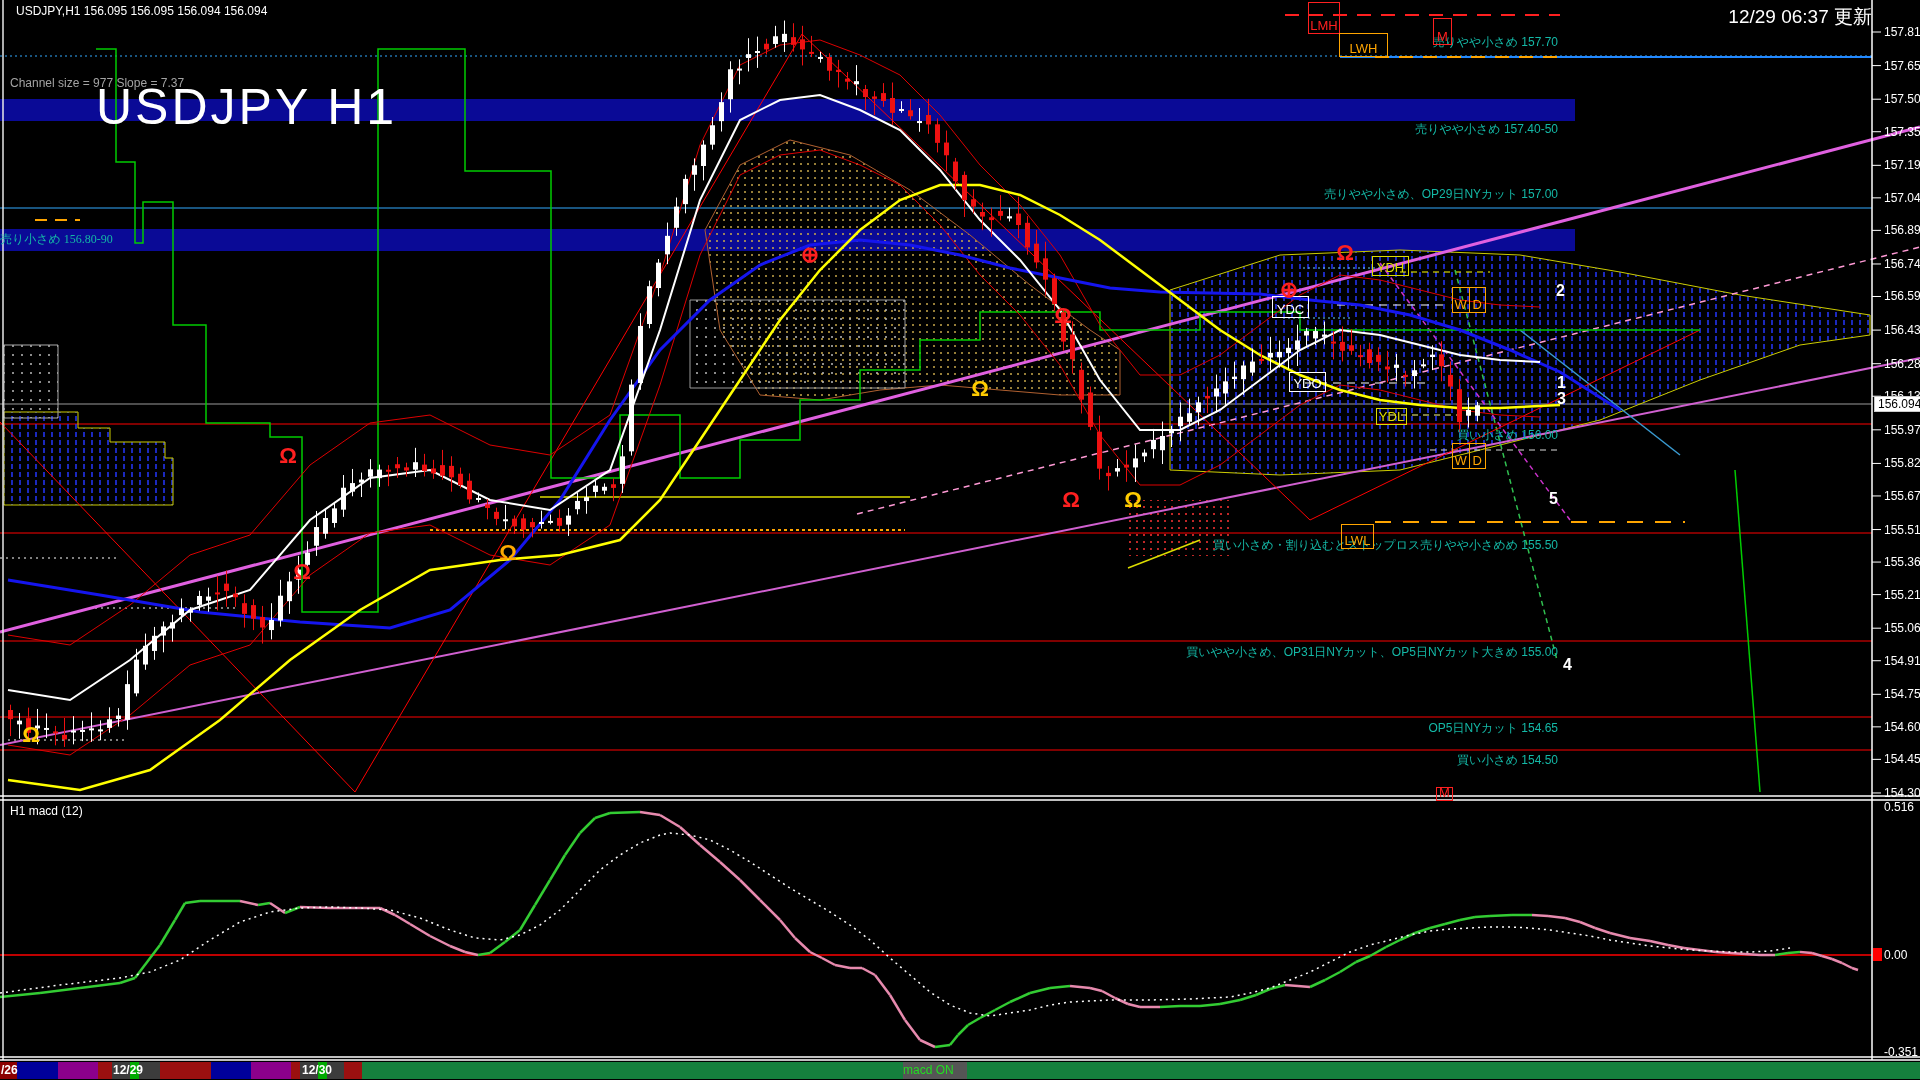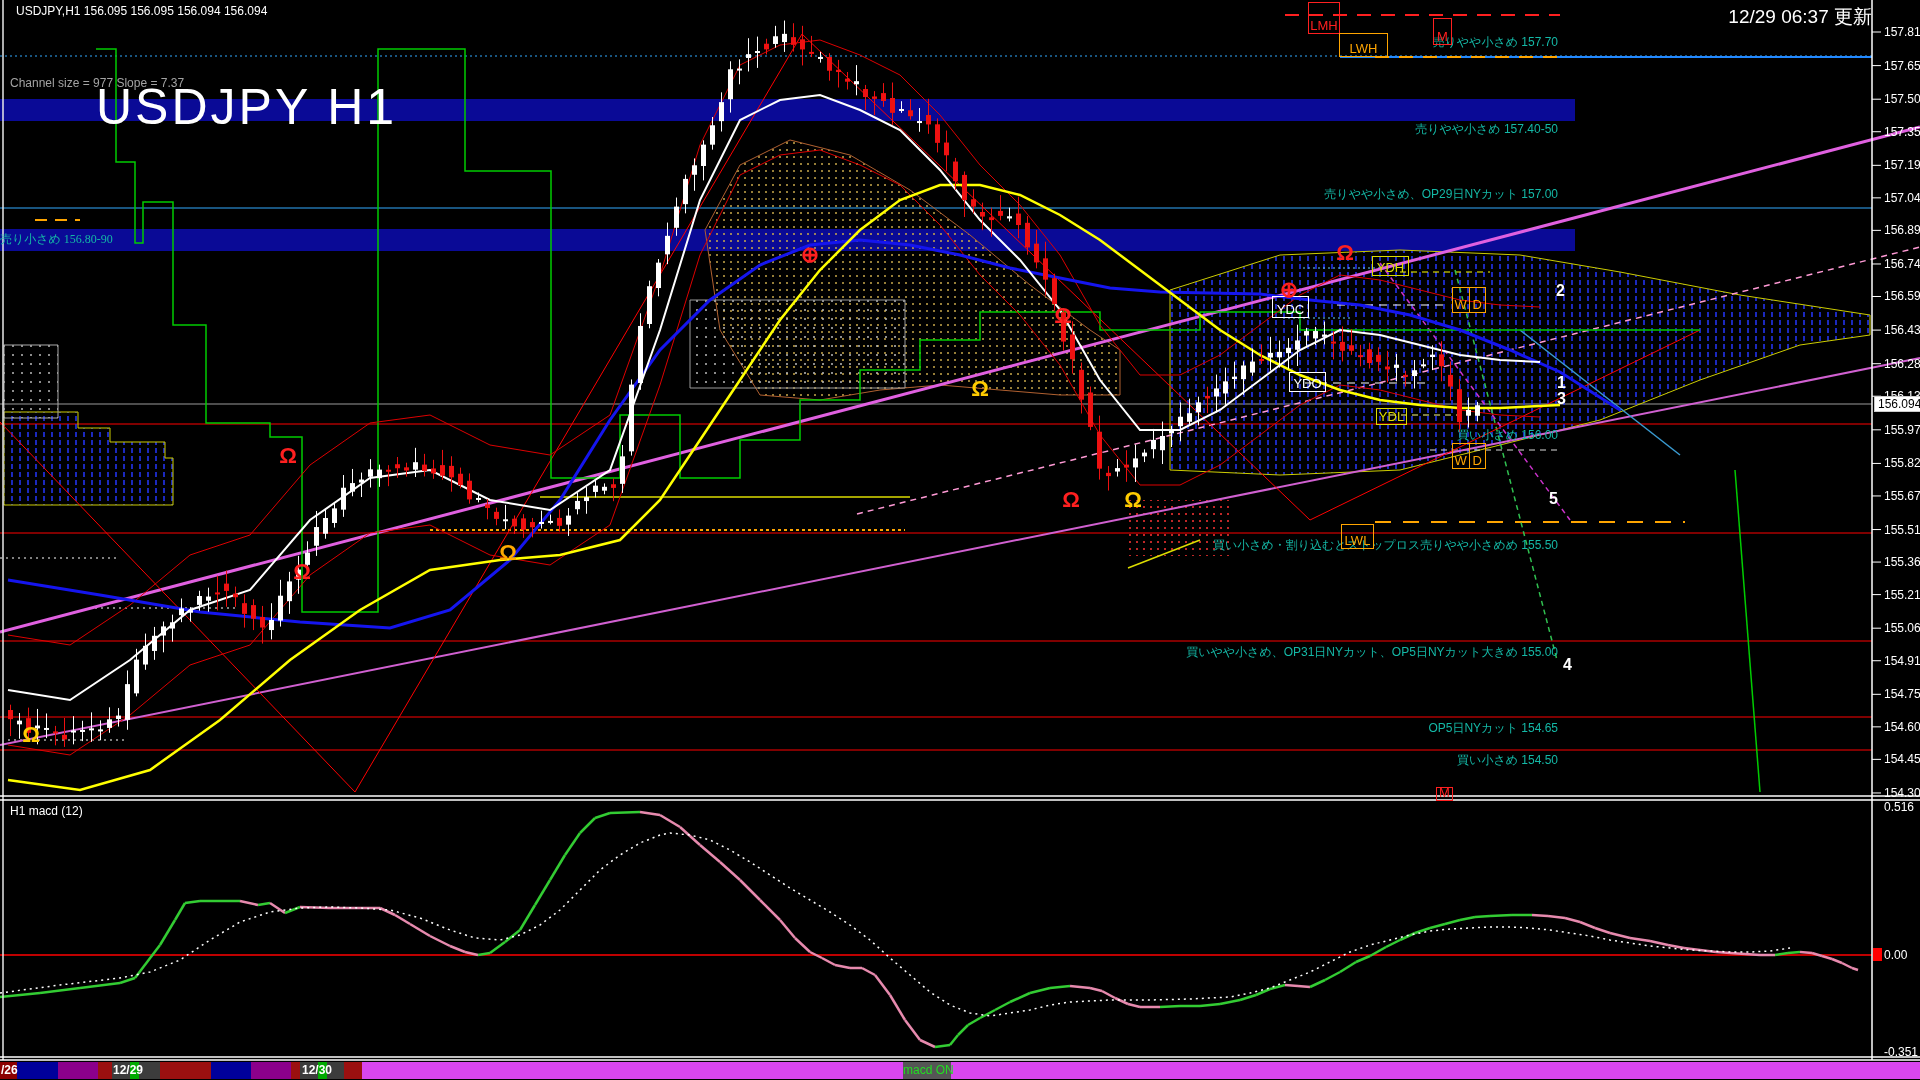--- a/index.html
+++ b/index.html
@@ -14,22 +14,22 @@
   .macdlabel{left:10px;top:804px;color:#fff;font-size:12px;}
   .annot{color:#14b8a6;font-size:12px;transform:translateY(-100%);}
   .tag{position:absolute;border:1px solid;font-size:13px;display:flex;align-items:flex-end;justify-content:center;box-sizing:border-box;background:transparent;}
   .tagsplit{display:flex;align-items:stretch;}
   .tagsplit span{flex:1;display:flex;align-items:flex-end;justify-content:center;}
   .wnum{color:#fff;font-size:16px;font-weight:bold;}
   .axlabel{color:#fff;font-size:12px;left:1884px;transform:translateY(-50%);}
   .cprice{left:1874px;background:#fff;color:#000;font-size:12px;padding:0 3px;transform:translateY(-50%);border:1px solid #ccc;}
   .tlseg{position:absolute;top:0;height:100%;}
   .tllabel{position:absolute;top:1px;color:#fff;font-size:12px;font-weight:bold;}
-  .timeline{position:absolute;left:0;top:1062px;width:1920px;height:17px;background:#d946ef;}
-  .macdon{left:903px;top:1062px;width:48px;height:17px;background:#555;color:#22dd22;
+  .timeline{position:absolute;left:0;top:1062px;width:1920px;height:17px;background:#15803d;}
+  .macdon{left:903px;top:1062px;width:64px;height:17px;background:#555;color:#22dd22;
           font-size:12px;line-height:17px;}
   .marker{position:absolute;font-size:22px;font-weight:bold;transform:translate(-50%,-50%);}
 </style>
 </head>
 <body>
 
 <div class="chart">
   <svg id="gfx" width="1920" height="1080">
       <defs>
         <pattern id="patblue" width="8" height="8" patternUnits="userSpaceOnUse">

